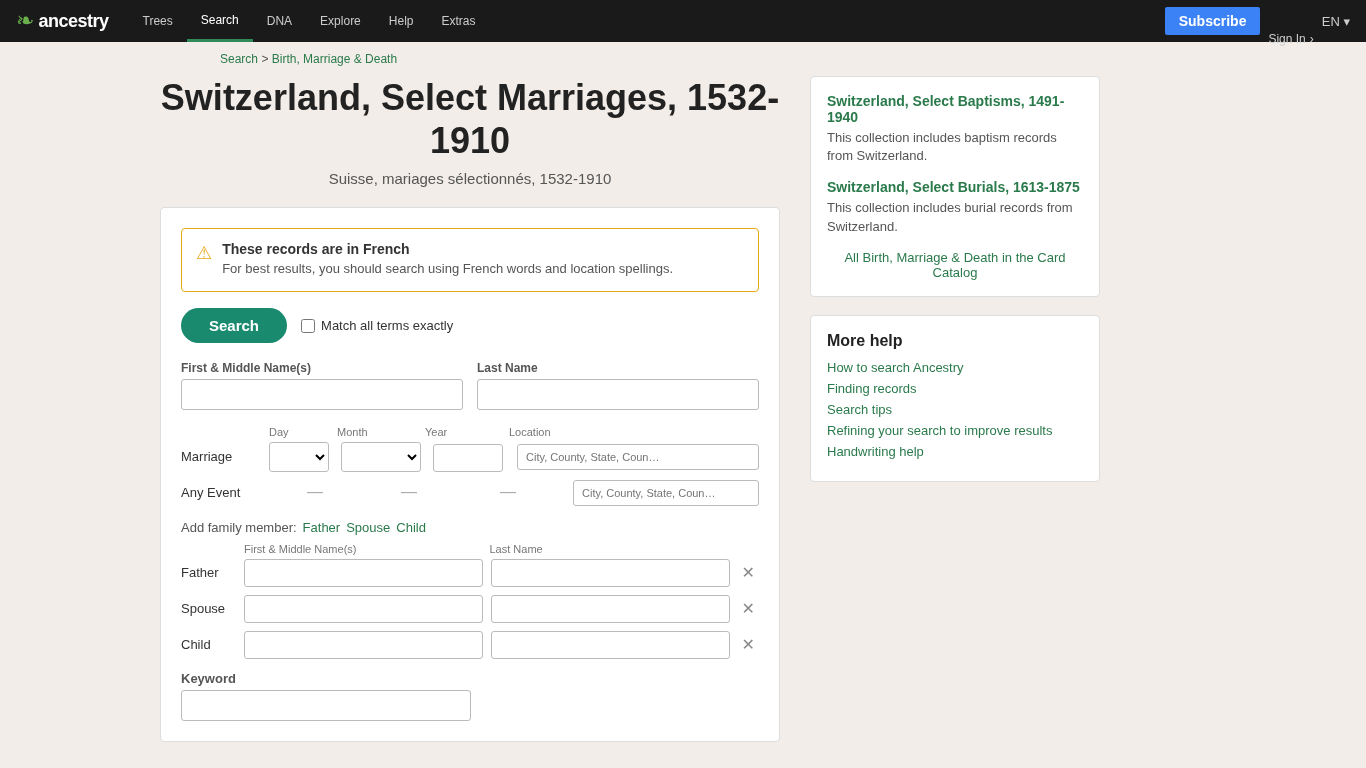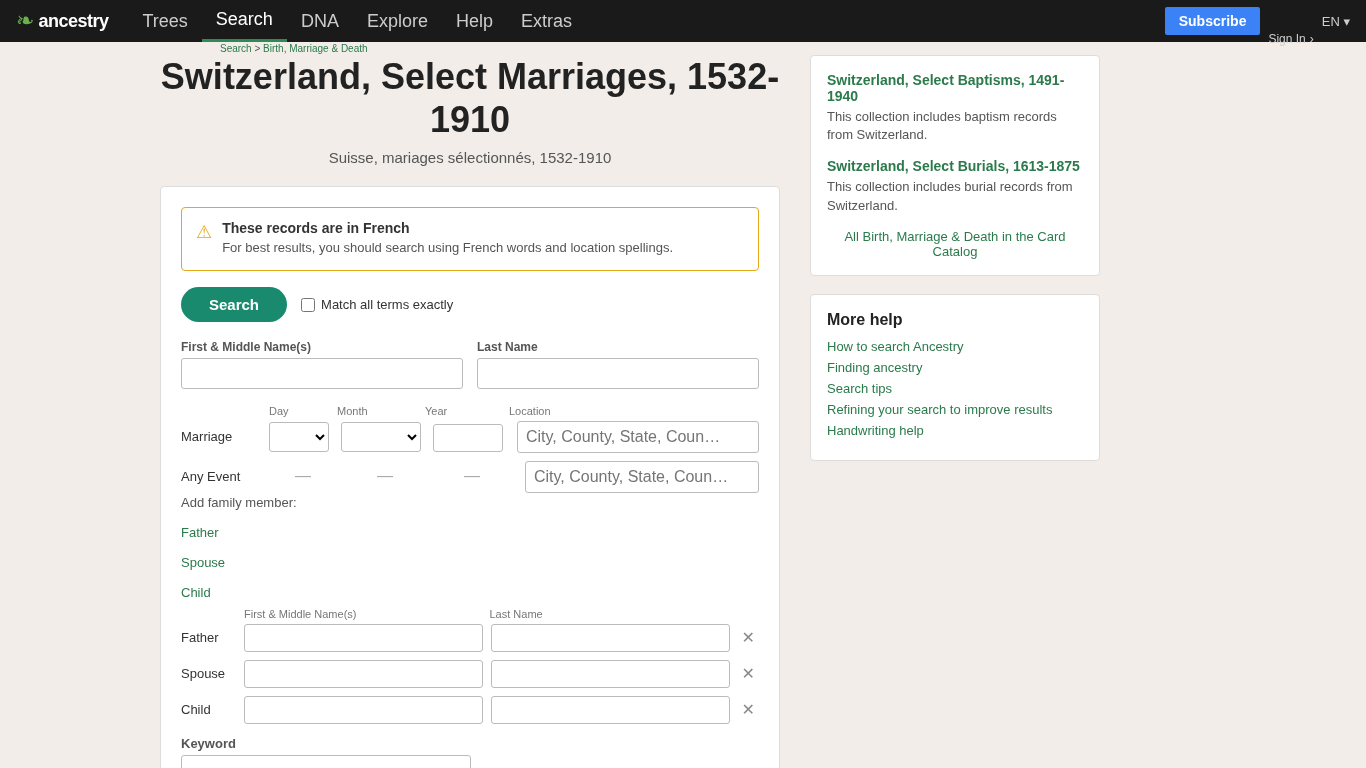--- a/index.html
+++ b/index.html
@@ -36,21 +36,21 @@
       gap: 0;
       flex: 1;
     }
     .nav-item {
       color: #ccc;
       text-decoration: none;
       padding: 0 14px;
       height: 42px;
       display: flex;
       align-items: center;
-      font-size: 18px;
+      font-size: 12px;
       cursor: pointer;
     }
     .nav-item.active {
       color: white;
       border-bottom: 3px solid #2e8b57;
     }
     .nav-right {
       display: flex;
       align-items: center;
       gap: 8px;
@@ -80,22 +80,22 @@
     .lang-btn {
       color: #ccc;
       background: none;
       border: none;
       font-size: 13px;
       cursor: pointer;
     }
 
     
     .breadcrumb {
-      padding: 1px 220px;
-      font-size: 10px;
+      padding: 10px 220px;
+      font-size: 12px;
       color: #555;
     }
     .breadcrumb a {
       color: #2a7a4b;
       text-decoration: none;
     }
 
     
     .main-content {
       display: flex;
@@ -244,54 +244,54 @@
       width: 70px;
       border: 1px solid #bbb;
       border-radius: 3px;
       padding: 6px 4px;
       font-size: 12px;
     }
     .location-input {
       border: 1px solid #bbb;
       border-radius: 3px;
       padding: 6px 8px;
-      font-size: 16px;
+      font-size: 11px;
       width: 100%;
     }
 
     .dash-text {
       color: #aaa;
       font-size: 16px;
       align-self: center;
       margin-bottom: 2px;
     }
 
     .any-event-row {
       display: flex;
       align-items: center;
-      gap: 12px;
-      margin-bottom: 2px;
+      gap: 24px;
+      margin-bottom: 14px;
       justify-content: space-between;
     }
     .any-event-label {
       width: 80px;
       font-size: 13px;
       color: #333;
     }
 
     .family-section {
       margin-bottom: 12px;
     }
     .family-header {
       font-size: 13px;
       color: #555;
       margin-bottom: 8px;
       display: flex;
-      gap: 15px;
-      flex-direction: column;
+      align-items: center;
+      gap: 6px;
     }
     .family-link {
       color: #2a7a4b;
       text-decoration: none;
       font-size: 13px;
       cursor: pointer;
     }
 
     .family-member-row {
       display: flex;
@@ -561,20 +561,20 @@
 
       <a href="#" class="related-link">Switzerland, Select Burials, 1613-1875</a>
       <p class="related-desc">This collection includes burial records from Switzerland.</p>
 
       <a href="#" class="related-link-plain">All Birth, Marriage &amp; Death in the Card Catalog</a>
     </div>
 
     <div class="help-box">
       <div class="help-title">More help</div>
       <a href="#" class="help-link">How to search Ancestry</a>
-      <a href="#" class="help-link">Finding ancestry</a>
+      <a href="#" class="help-link">Finding records</a>
       <a href="#" class="help-link">Search tips</a>
       <a href="#" class="help-link">Refining your search to improve results</a>
       <a href="#" class="help-link">Handwriting help</a>
     </div>
 
   </div>
 </div>
 
 </body></html>

